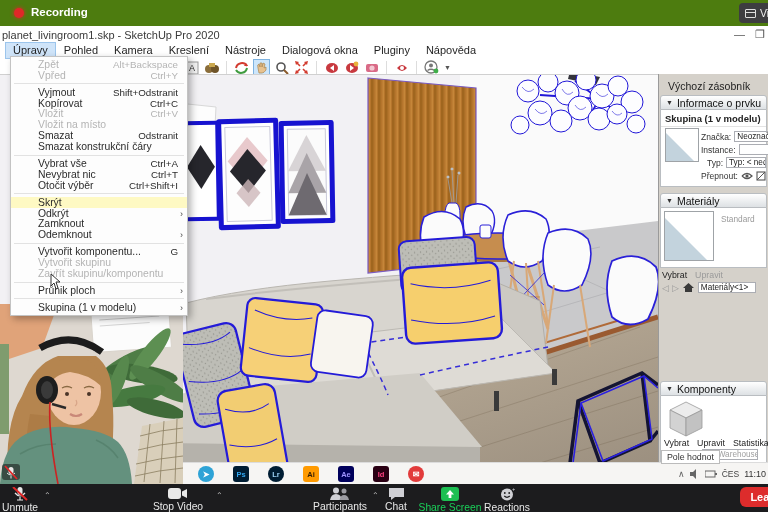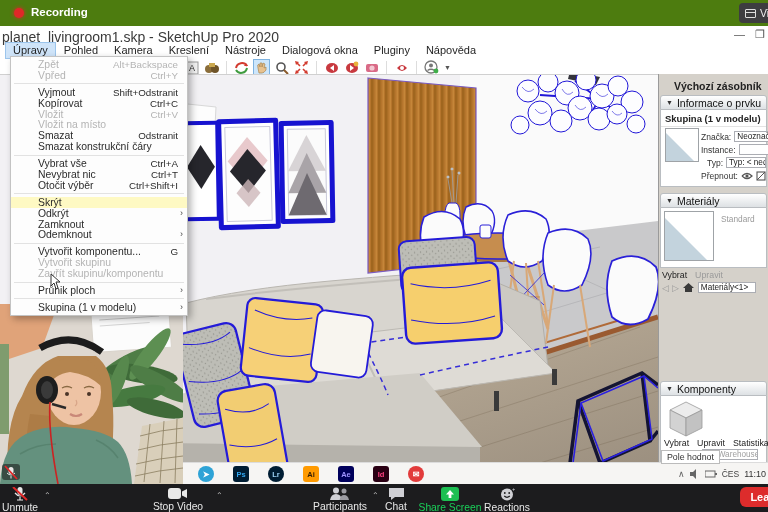--- a/index.html
+++ b/index.html
@@ -11,48 +11,48 @@
   
   #ztop { left:0; top:0; width:768px; height:26px; background:#4d7c0f; }
   #rec-dot { left:14px; top:8px; width:10px; height:10px; border-radius:50%; background:#e02828; box-shadow:0 0 4px #e02828; }
   #rec-label { left:31px; top:6px; color:#fff; font-size:11.5px; font-weight:bold; }
   #view-btn { left:739px; top:3px; width:56px; height:20px; background:#3d3d40; border-radius:4px; color:#eee; font-size:10.5px; display:flex; align-items:center; gap:4px; padding-left:6px; }
   #view-btn .grid { width:11px; height:9px; border:1px solid #ddd; border-radius:1px; position:relative; }
   #view-btn .grid:before { content:""; position:absolute; left:0; top:2px; width:100%; height:1px; background:#ddd; }
 
   
   #skp { left:0; top:26px; width:768px; height:436px; background:#fff; }
-  #skp-title { left:2px; top:3px; font-size:14px; color:#3a3a3a; white-space:nowrap; }
+  #skp-title { left:2px; top:3px; font-size:11px; color:#3a3a3a; white-space:nowrap; }
   .winbtn { top:2px; color:#555; font-size:11px; }
   #menubar { left:0px; top:17px; height:15px; display:flex; gap:2px; padding-left:6px; font-size:11px; color:#1f1f1f; }
   #menubar span { padding:1px 7px; white-space:nowrap; }
   #menubar span.active { background:#cfe4f9; outline:1px solid #9cc5ec; }
   #toolbar { left:184px; top:33px; height:17px; display:flex; align-items:center; gap:5px; }
   .tico { width:15px; height:15px; display:flex; align-items:center; justify-content:center; }
   .tico.hl { background:#cde6fb; outline:1px solid #7fb3e0; }
   .tsep { width:1px; height:13px; background:#ddd; margin:0 2px; }
   #pink-tri { left:0; top:55px; width:0; height:0; border-top:6px solid transparent; border-bottom:6px solid transparent; border-left:8px solid #e87ba4; }
 
   
   #viewport { left:0; top:48px; width:658px; height:388px; background:#f4f3f6; border-top:1px solid #d0d0d0; overflow:hidden; }
 
   
   #edit-menu { left:10px; top:30px; width:178px; background:#fdfdfd; border:1px solid #c3c3c3; box-shadow:3px 3px 7px rgba(0,0,0,.3); padding:2px 0; z-index:40; }
-  .menu-row { display:flex; align-items:flex-start; height:10.9px; padding:0 9px 0 27px; font-size:10.4px; color:#2b2b2b; }
+  .menu-row { display:flex; align-items:flex-end; height:10.9px; padding:0 9px 0 27px; font-size:10.4px; color:#2b2b2b; }
   .menu-row .lab { flex:1; white-space:nowrap; }
   .menu-row .sc { font-size:9.8px; color:#2b2b2b; white-space:nowrap; }
   .menu-row .ar { font-size:9px; color:#444; margin-right:-5px; }
   .menu-row.dis, .menu-row.dis .sc { color:#b4b4b4; }
   .menu-row.hi { background:#fef9c3; }
   .menu-sep { height:1px; background:#e2e2e2; margin:2.5px 3px; }
   #menu-cursor { left:50px; top:248px; z-index:45; }
 
   
   #tray { left:658px; top:48px; width:110px; height:388px; background:#d5d1ca; border-left:1px solid #9a9a9a; overflow:hidden; }
-  #tray-title { padding:6px 0 3px 15px; font-size:10.5px; color:#222;font-weight:bold; }
+  #tray-title { padding:6px 0 3px 9px; font-size:10.5px; color:#222; }
   .panel-hdr { height:15px; background:linear-gradient(#ffffff,#dde1e4); border:1px solid #b9bdc1; border-radius:3px 3px 0 0; display:flex; align-items:center; font-size:10.5px; color:#111; padding-left:5px; gap:4px; margin:0 1px; }
   .panel-hdr .tri { font-size:7px; color:#333; }
   .panel-body { background:#fff; border:1px solid #b9bdc1; border-top:none; margin:0 1px; position:relative; }
   .ei-grp { font-size:9.5px; font-weight:bold; color:#222; padding:3px 0 2px 4px; border-bottom:1px solid #e4e4e4; }
   .ei-row { display:flex; align-items:center; height:13px; font-size:8.5px; color:#333; }
   .ei-row .l { width:44px; text-align:right; padding-right:3px; white-space:nowrap; }
   .fld { height:11px; background:#fff; border:1px solid #abadb3; font-size:8.2px; color:#222; padding:0 2px; white-space:nowrap; overflow:hidden; width:40px; flex:none; }
   .thumb { position:absolute; background:#fff; border:1px solid #9fa3a7; }
   .thumb svg { display:block; }
   .tabs { font-size:8.8px; color:#222; display:flex; gap:8px; padding:2px 0 1px 3px; }

